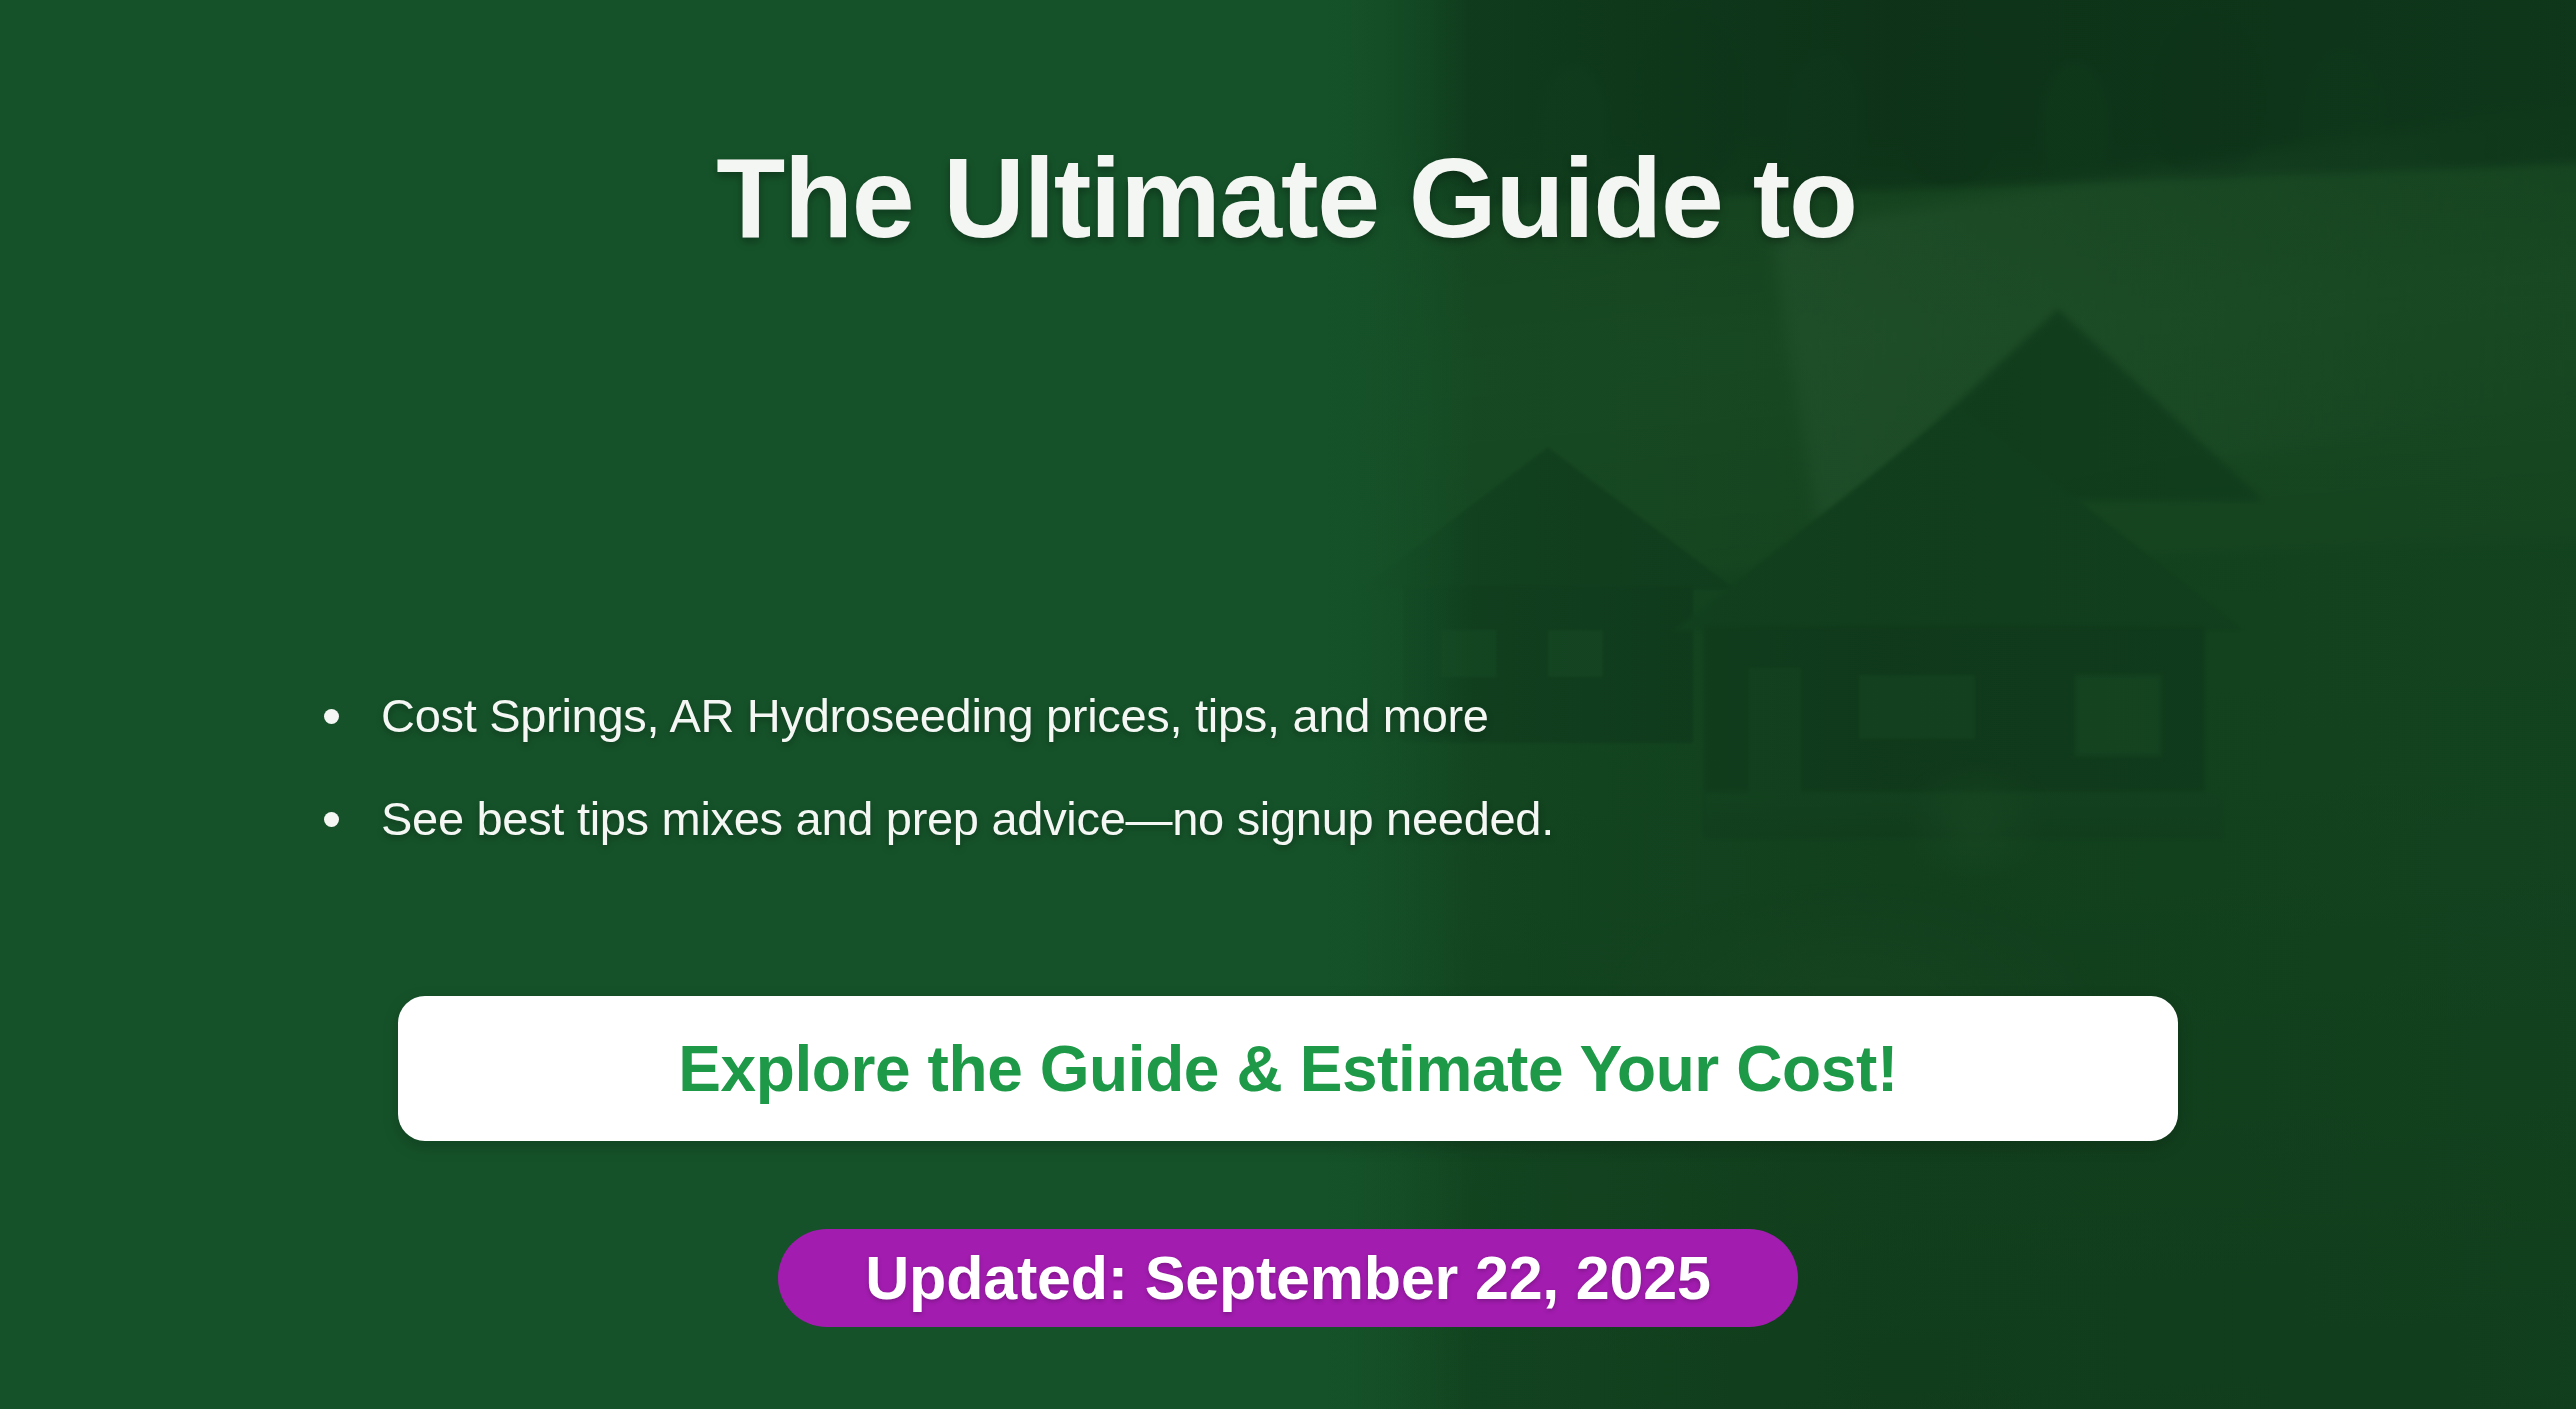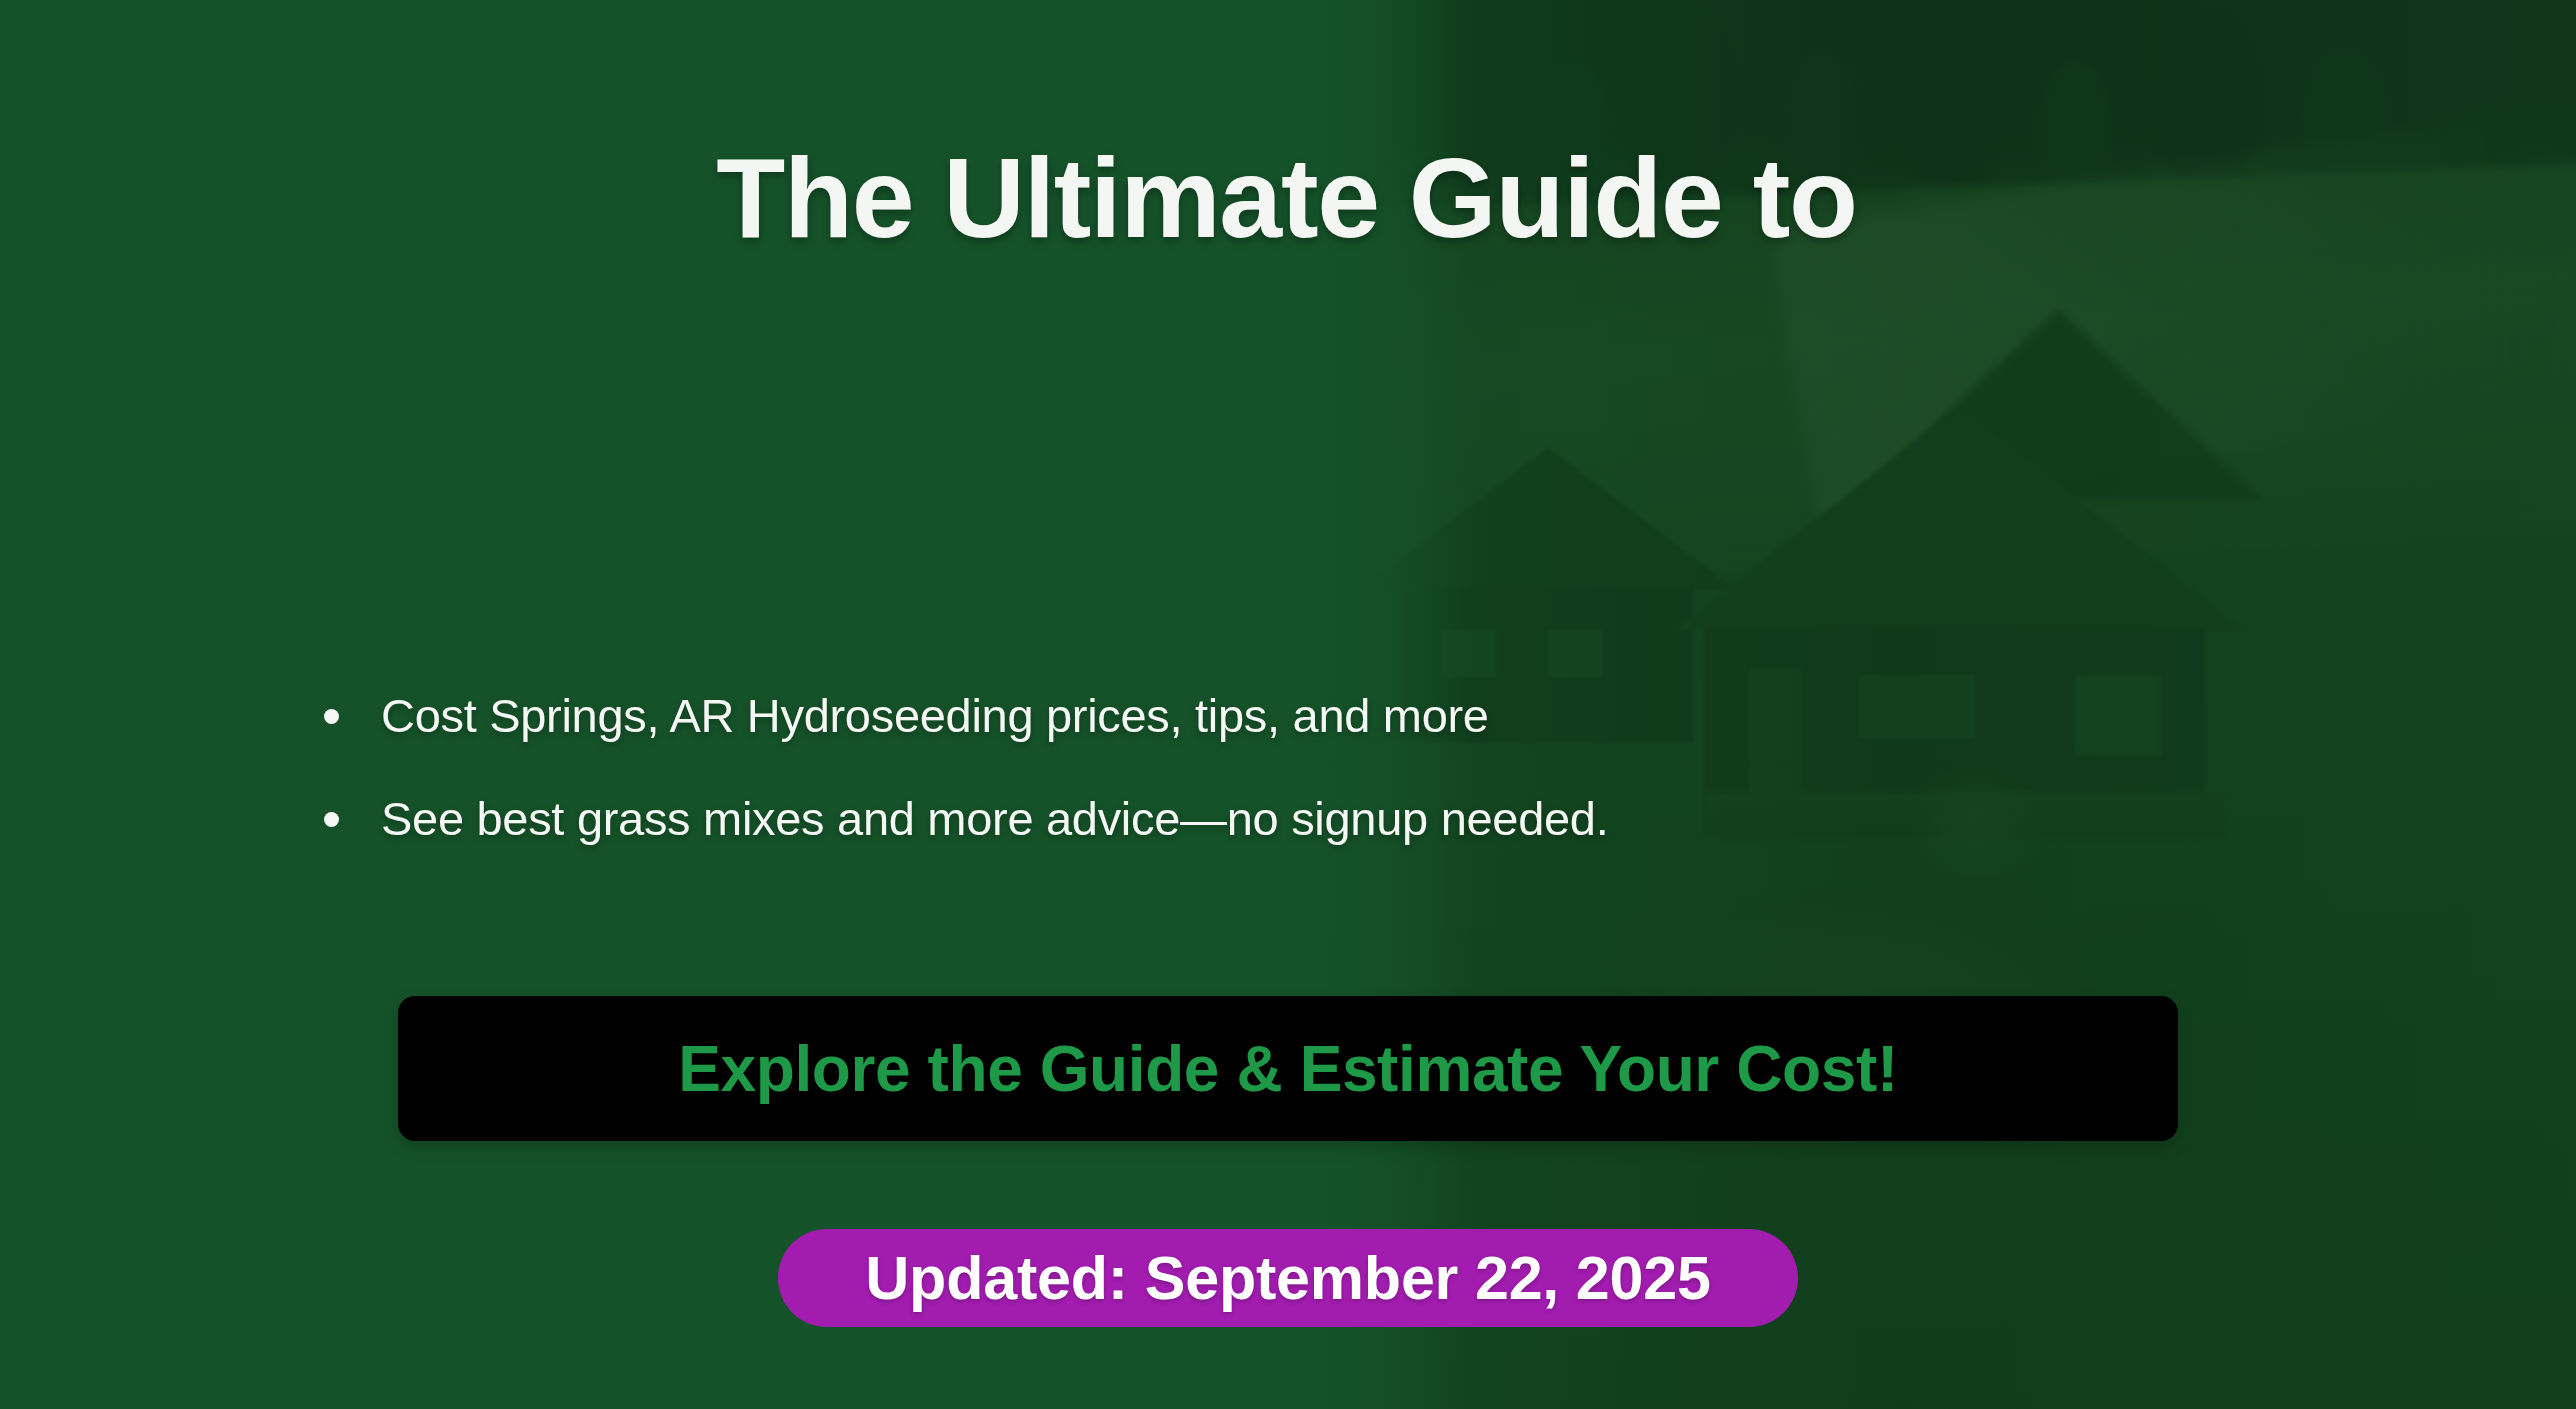--- a/index.html
+++ b/index.html
@@ -217,23 +217,23 @@
     left: 9px; top: 45px;
     width: 15px; height: 15px;
     border-radius: 50%;
     background: #f4f7f3;
   }
 
   .cta {
     position: absolute;
     left: 398px; top: 996px;
     width: 1780px; height: 145px;
-    background: #000000;
+    background: #ffffff;
     border: 0;
-    border-radius: 17px;
+    border-radius: 27px;
     color: #1d9948;
     font-family: "Liberation Sans", sans-serif;
     font-size: 64px;
     font-weight: 700;
     letter-spacing: -0.4px;
     cursor: pointer;
     box-shadow: 0 5.4px 16px rgba(0,0,0,.18);
     display: flex;
     align-items: center;
     justify-content: center;
@@ -293,21 +293,21 @@
   <div class="seam"></div>
 
   <div class="content">
 
     <h1 class="headline">
       <span class="lead">The Ultimate Guide to</span>
     </h1>
 
     <ul class="bullets">
       <li>Cost Springs, AR Hydroseeding prices, tips, and more</li>
-      <li>See best grass mixes and more advice—no signup needed.</li>
+      <li>See best tips mixes and prep advice—no signup needed.</li>
     </ul>
 
     <button class="cta">Explore the Guide &amp; Estimate Your Cost!</button>
 
     <div class="badge">Updated: September 22, 2025</div>
 
   </div>
 </div>
 
 

